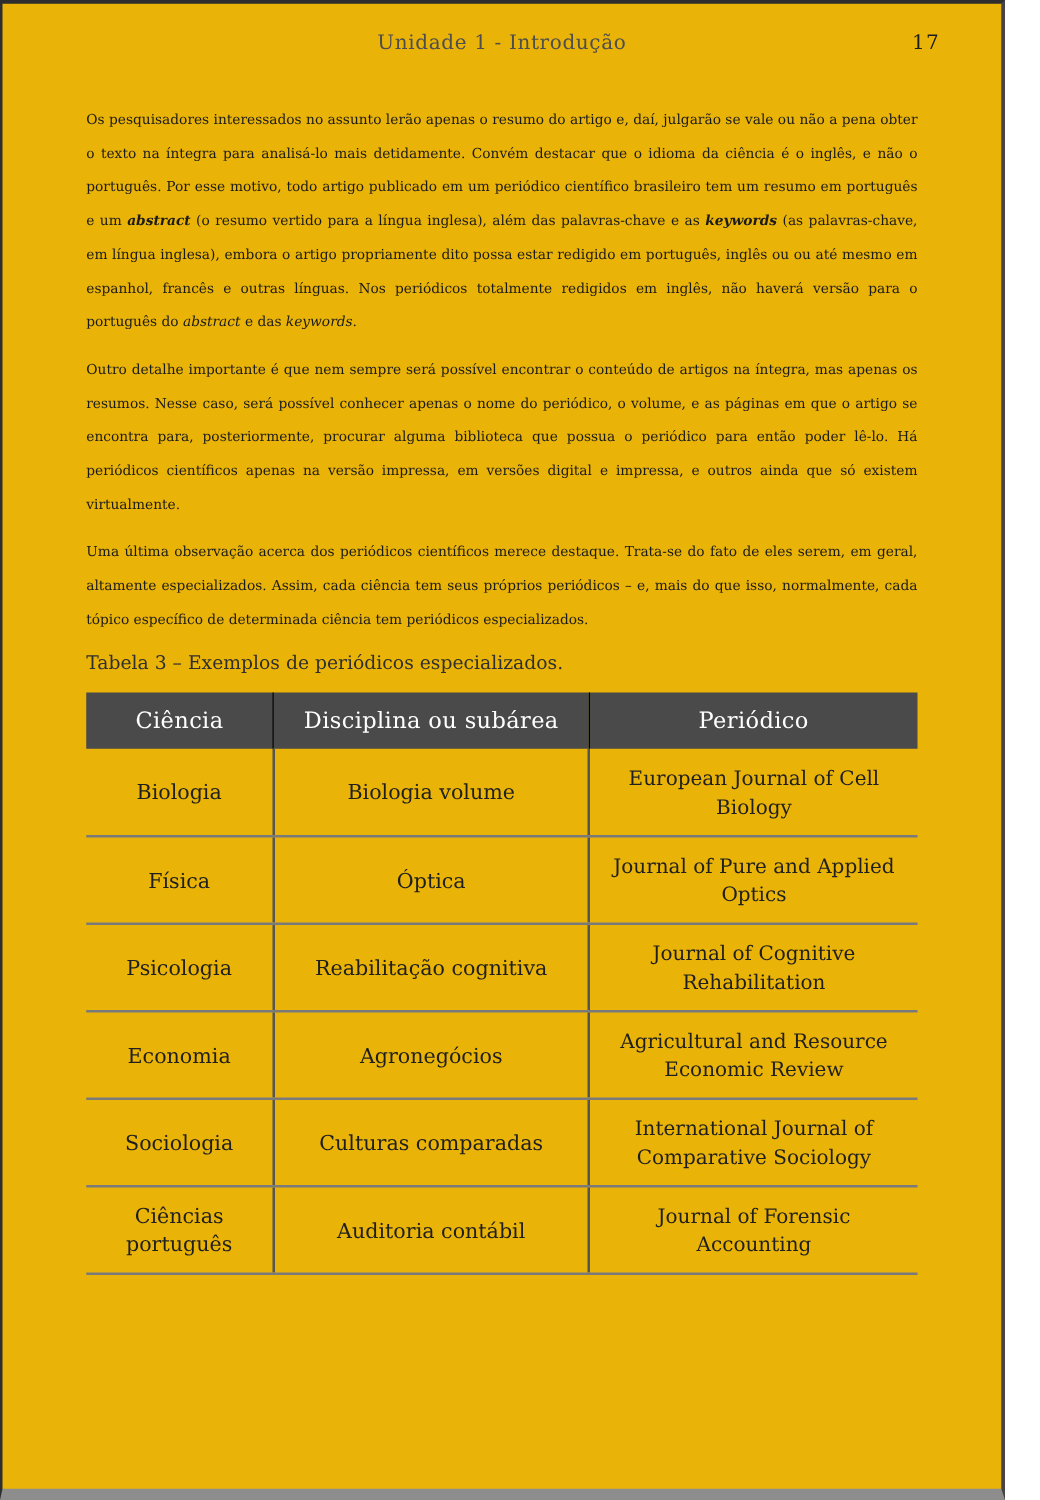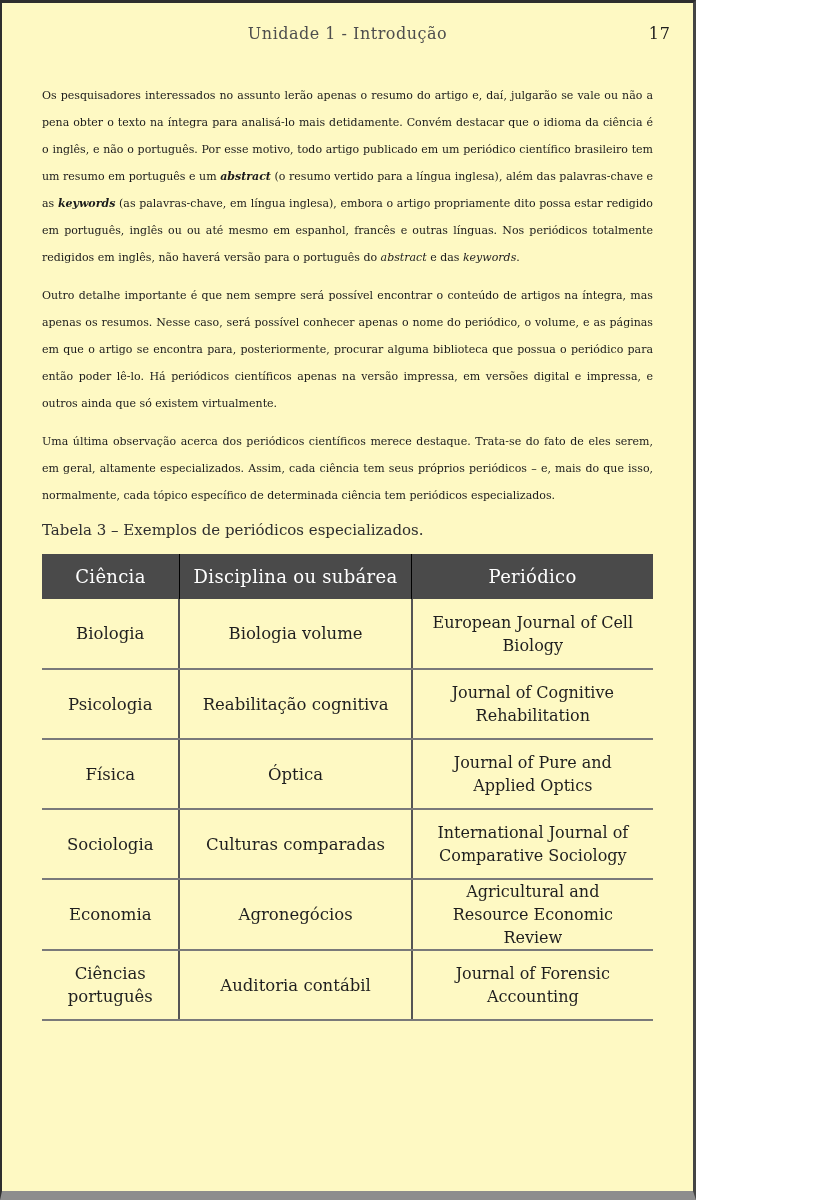--- a/index.html
+++ b/index.html
@@ -12,27 +12,27 @@
   }
   *{box-sizing:border-box;}
   html,body{margin:0;padding:0;}
   body{
     width:832px;height:1200px;
     background:#ffffff;
     font-family:"DejaVu Serif","Liberation Serif",serif;
   }
   .page{
     position:relative;
-    width:696px;height:1200px;
-    background:#fef9c3;
+    width:804px;height:1200px;
+    background:#eab308;
     border-top:3px solid var(--page-border);
     border-left:2px solid var(--page-border);
     border-right:3px solid #454545;
     border-bottom:9px solid #8d8d8d;
-    padding:0 40px;
+    padding:0 67px;
     color:var(--text);
     overflow:hidden;
   }
   .page-header{
     position:relative;
     margin-top:21px;
     height:22px;
   }
   .header-title{
     text-align:center;
@@ -133,38 +133,38 @@
           <th>Periódico</th>
         </tr>
       </thead>
       <tbody>
           <tr>
             <td class="cell-science">Biologia</td>
             <td class="cell-discipline">Biologia volume</td>
             <td class="cell-journal">European Journal of Cell Biology</td>
           </tr>
           <tr>
+            <td class="cell-science">Física</td>
+            <td class="cell-discipline">Óptica</td>
+            <td class="cell-journal">Journal of Pure and Applied Optics</td>
+          </tr>
+          <tr>
             <td class="cell-science">Psicologia</td>
             <td class="cell-discipline">Reabilitação cognitiva</td>
             <td class="cell-journal">Journal of Cognitive Rehabilitation</td>
           </tr>
           <tr>
-            <td class="cell-science">Física</td>
-            <td class="cell-discipline">Óptica</td>
-            <td class="cell-journal">Journal of Pure and Applied Optics</td>
+            <td class="cell-science">Economia</td>
+            <td class="cell-discipline">Agronegócios</td>
+            <td class="cell-journal">Agricultural and Resource Economic Review</td>
           </tr>
           <tr>
             <td class="cell-science">Sociologia</td>
             <td class="cell-discipline">Culturas comparadas</td>
             <td class="cell-journal">International Journal of Comparative Sociology</td>
-          </tr>
-          <tr>
-            <td class="cell-science">Economia</td>
-            <td class="cell-discipline">Agronegócios</td>
-            <td class="cell-journal">Agricultural and Resource Economic Review</td>
           </tr>
           <tr>
             <td class="cell-science">Ciências português</td>
             <td class="cell-discipline">Auditoria contábil</td>
             <td class="cell-journal">Journal of Forensic Accounting</td>
           </tr>
         </tbody>
     </table>
 
   </main>

